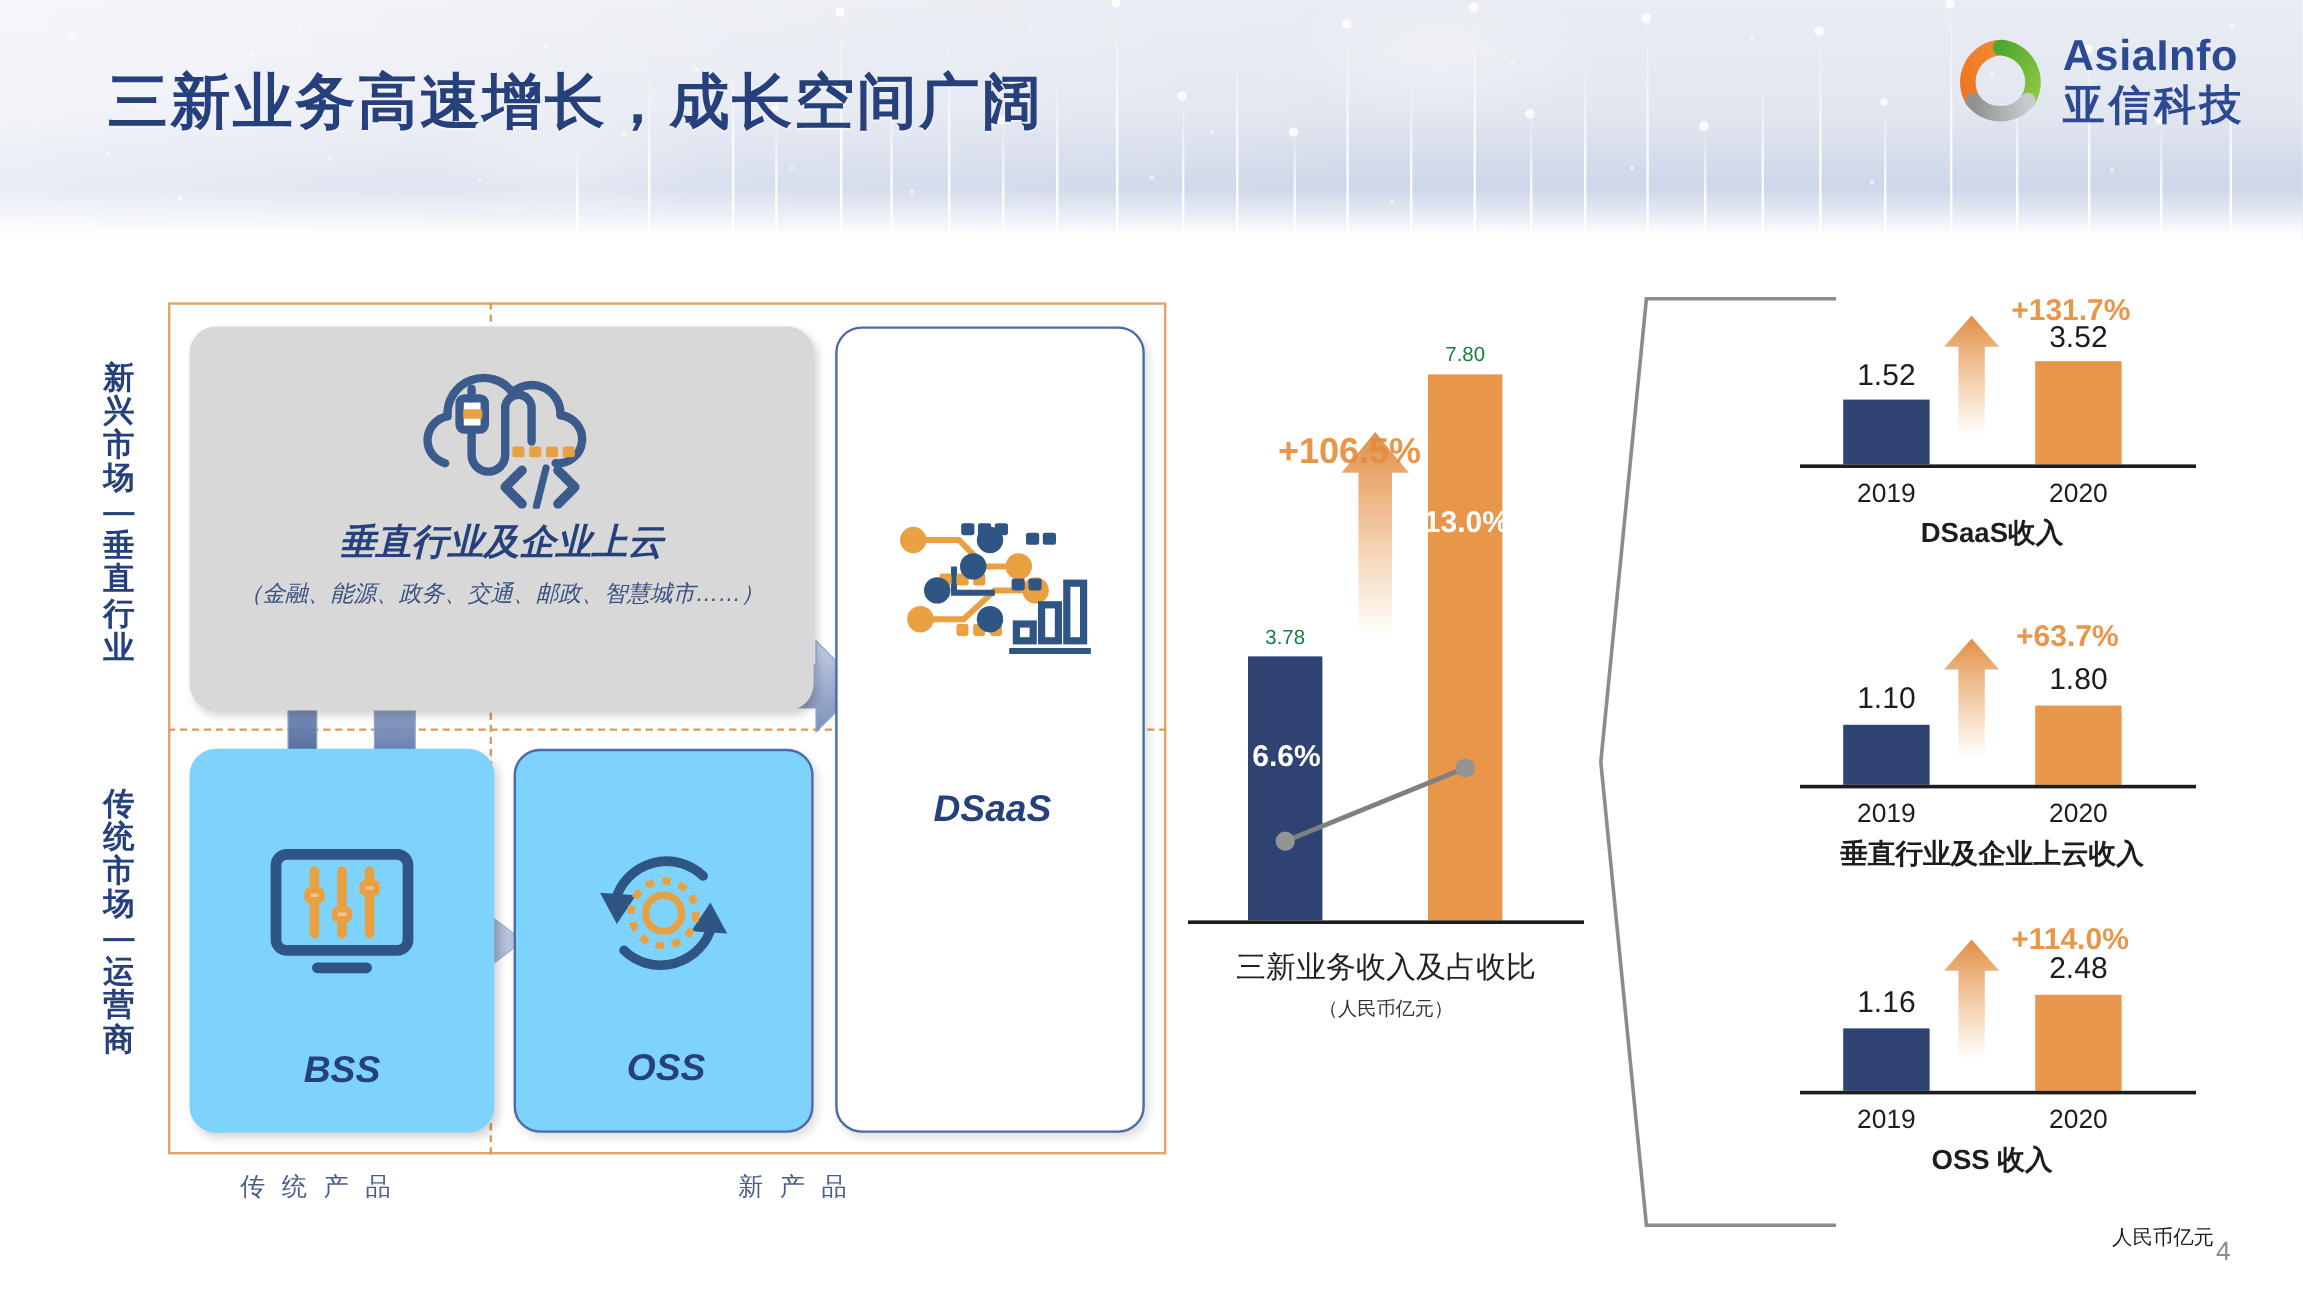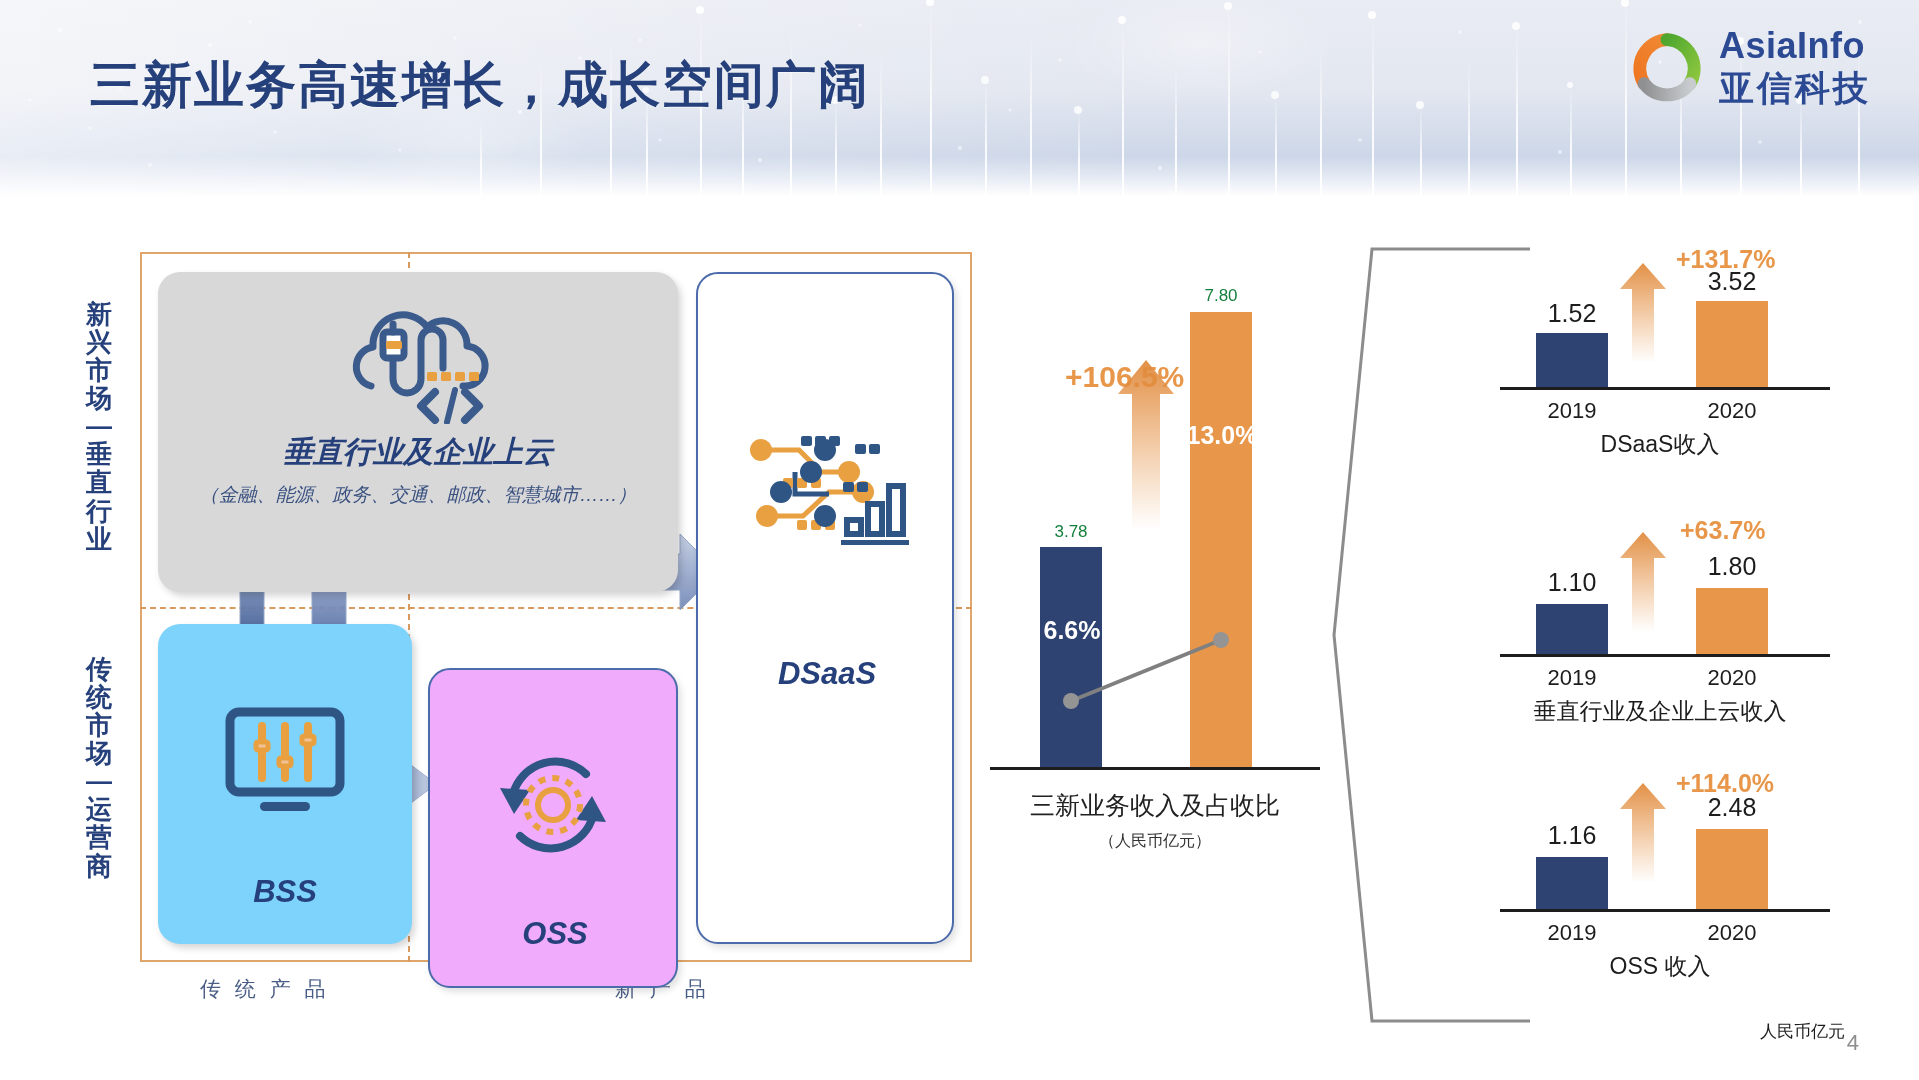--- a/index.html
+++ b/index.html
@@ -68,21 +68,21 @@
   .card-cloud{
     left:18px;top:20px;width:520px;height:320px;
     background:#d8d8d8;box-shadow:3px 4px 7px rgba(0,0,0,.17);
   }
   .card-bss{
     left:18px;top:372px;width:254px;height:320px;
     background:#7dd3fc;box-shadow:3px 4px 7px rgba(0,0,0,.17);
   }
   .card-oss{
     left:288px;top:372px;width:250px;height:320px;
-    background:#f0abfc;border:2px solid #4b6bab;box-shadow:3px 4px 7px rgba(0,0,0,.12);margin-top:44px;
+    background:#7dd3fc;border:2px solid #4b6bab;box-shadow:3px 4px 7px rgba(0,0,0,.12);
   }
   .card-dsaas{
     left:556px;top:20px;width:258px;height:672px;
     background:#fff;border:2px solid #4b6bab;box-shadow:3px 4px 7px rgba(0,0,0,.12);
   }
 
   .card-title{text-align:center;font-weight:bold;color:#25407a;}
   .cloud-title{position:absolute;left:0;top:160px;width:520px;font-size:30px;}
   .cloud-sub{position:absolute;left:0;top:210px;width:520px;text-align:center;font-size:19px;color:#3a5180;}
   .bss-title{position:absolute;left:0;bottom:34px;width:254px;font-size:31px;}
@@ -121,21 +121,21 @@
   .mini-bar{position:absolute;bottom:81px;width:72px;}
   .mini-bar-a{left:56px;background:#2e4372;}
   .mini-bar-b{left:216px;background:#e8974a;}
   .mini-val{position:absolute;font-size:25px;color:#1d1d1d;width:100px;text-align:center;}
   .mini-val-a{left:42px;}
   .mini-val-b{left:202px;}
   .mini-year{position:absolute;bottom:44px;font-size:22px;color:#1d1d1d;width:100px;text-align:center;}
   .mini-year-a{left:42px;}
   .mini-year-b{left:202px;}
   .mini-growth{position:absolute;font-size:25px;font-weight:bold;color:#e8974a;white-space:nowrap;}
-  .mini-caption{position:absolute;left:0;bottom:8px;width:360px;text-align:center;font-size:23px;color:#1d1d1d;}
+  .mini-caption{position:absolute;left:0;bottom:8px;width:360px;text-align:center;font-size:23px;color:#1d1d1d;font-weight:bold;}
   .mini-arrow{position:absolute;width:46px;height:100px;left:140px;}
   .mini-unit{position:absolute;left:430px;top:775px;font-size:17px;color:#1d1d1d;}
 
   .page-num{position:absolute;right:60px;bottom:24px;font-size:22px;color:#8d8d8d;}
 </style>
 </head>
 <body>
 
 <div class="banner">
   <svg class="banner-streaks" viewBox="0 0 1919 200" preserveAspectRatio="none">

